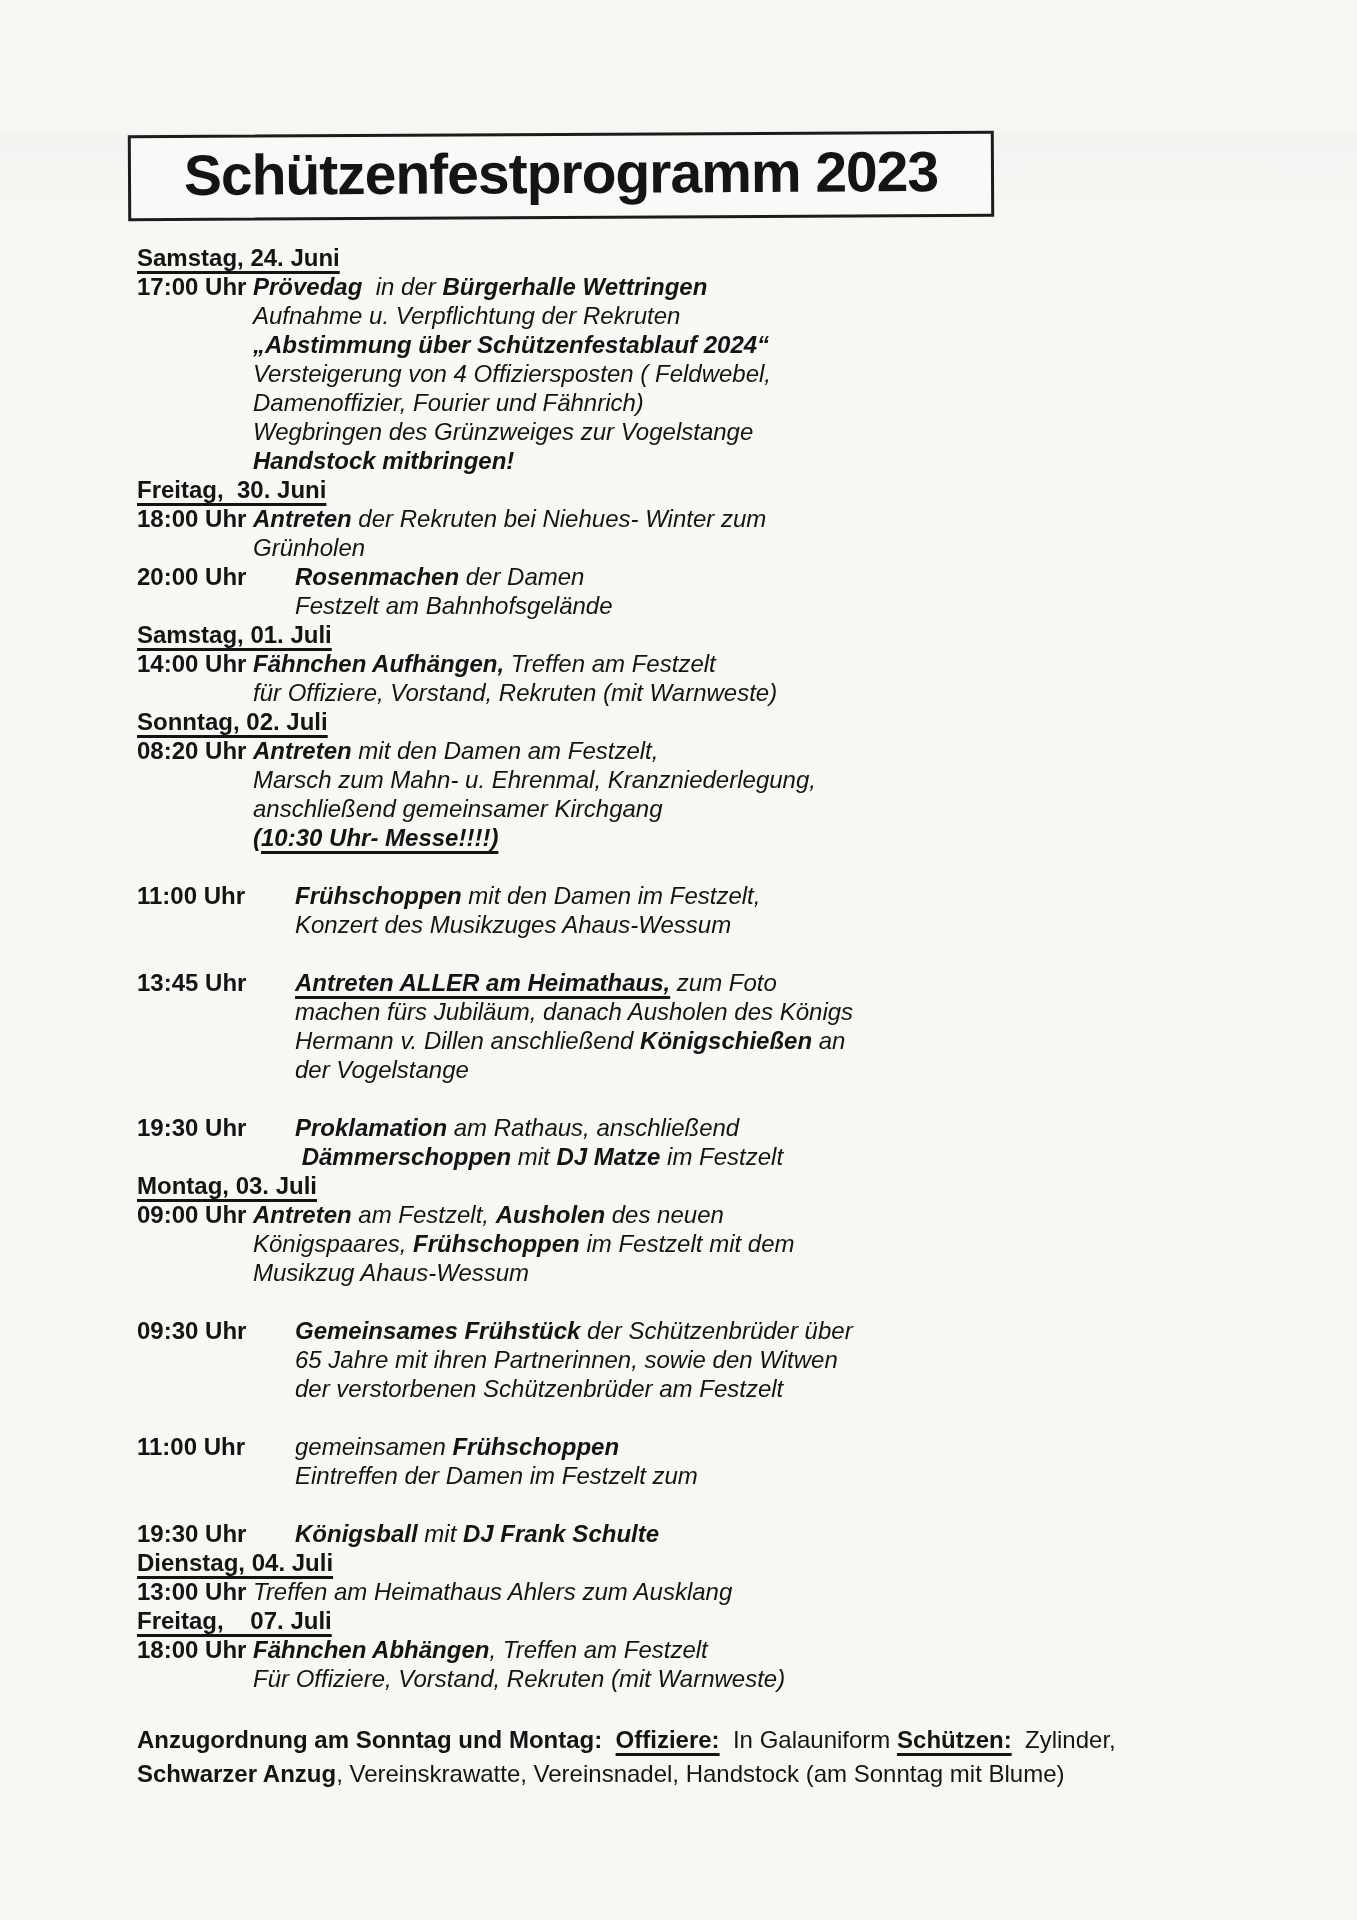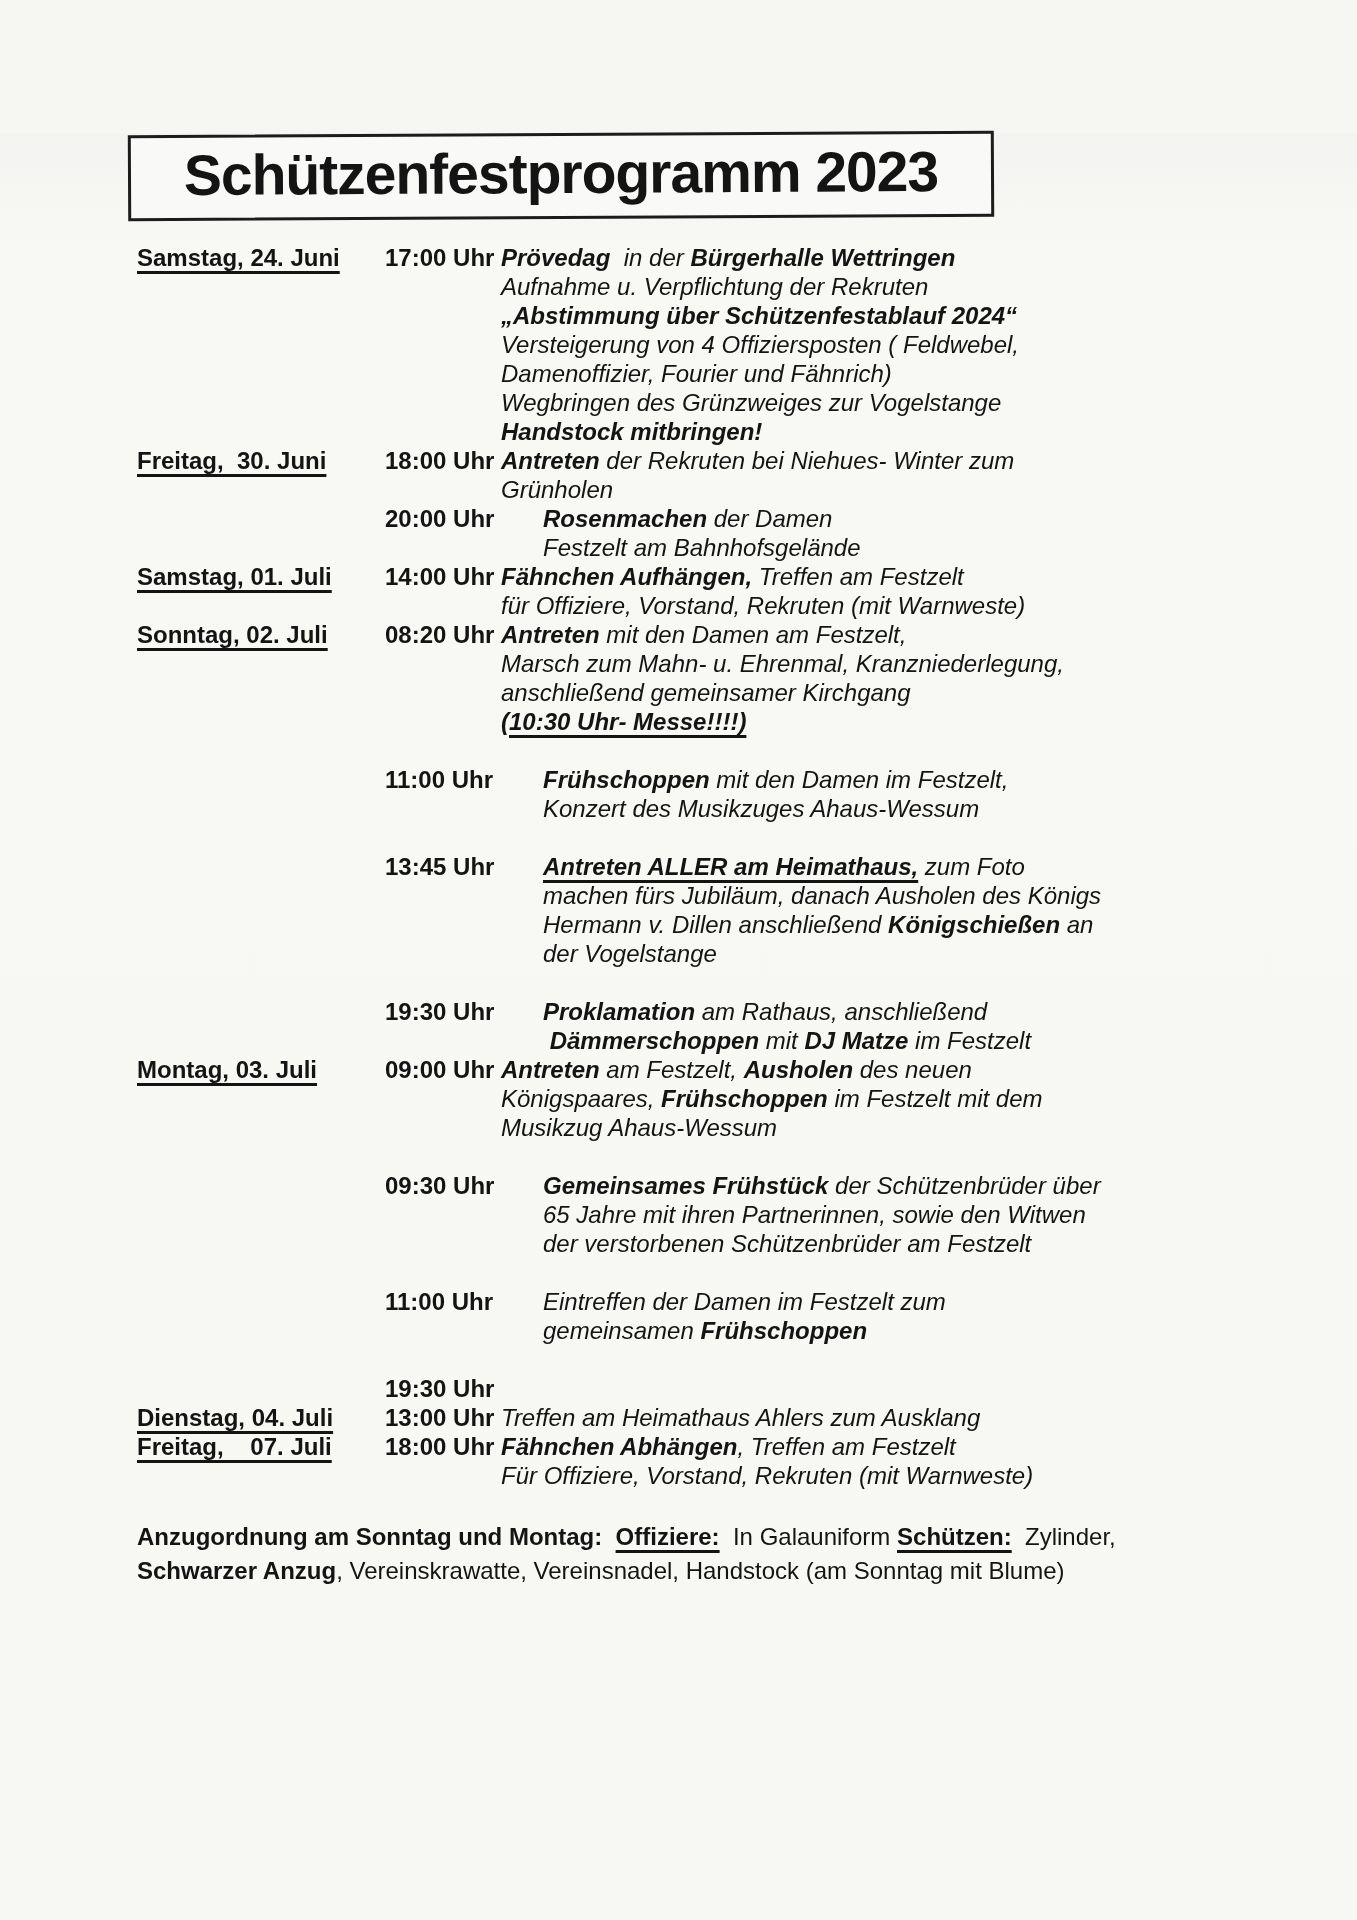--- a/index.html
+++ b/index.html
@@ -33,21 +33,21 @@
     font-weight: bold;
     letter-spacing: -1px;
     white-space: nowrap;
   }
   .schedule {
     margin: 24px 0 0 137px;
     width: 1110px;
     font-size: 24px;
     line-height: 29px;
   }
-  .day { display: flex; }
+  .day { display: flex; flex-direction: column; }
   .day + .day { }
   .date-col { width: 248px; flex: none; }
   .date {
     font-weight: bold;
     text-decoration: underline;
     text-decoration-thickness: 2.5px;
     text-underline-offset: 5px;
     white-space: pre;
   }
   .items-col { flex: 1; }
@@ -181,26 +181,29 @@
             <span class="time">09:30 Uhr</span>
             <div class="lines">
               <div class="line"><span class="b ">Gemeinsames Frühstück</span><span> der Schützenbrüder über</span></div>
               <div class="line"><span>65 Jahre mit ihren Partnerinnen, sowie den Witwen</span></div>
               <div class="line"><span>der verstorbenen Schützenbrüder am Festzelt</span></div>
             </div>
           </div>
           <div class="item">
             <span class="time">11:00 Uhr</span>
             <div class="lines">
+              <div class="line"><span>gemeinsamen </span><span class="b ">Frühschoppen</span></div>
               <div class="line"><span>Eintreffen der Damen im Festzelt zum</span></div>
-              <div class="line"><span>gemeinsamen </span><span class="b ">Frühschoppen</span></div>
             </div>
           </div>
           <div class="item">
             <span class="time">19:30 Uhr</span>
+            <div class="lines">
+              <div class="line"><span class="b ">Königsball</span><span> mit </span><span class="b ">DJ Frank Schulte</span></div>
+            </div>
           </div>
         </div>
       </div>
       <div class="day">
         <div class="date-col"><span class="date">Dienstag, 04. Juli</span></div>
         <div class="items-col">
           <div class="item">
             <span class="time">13:00 Uhr</span>
             <div class="lines">
               <div class="line"><span>Treffen am Heimathaus Ahlers zum Ausklang</span></div>

